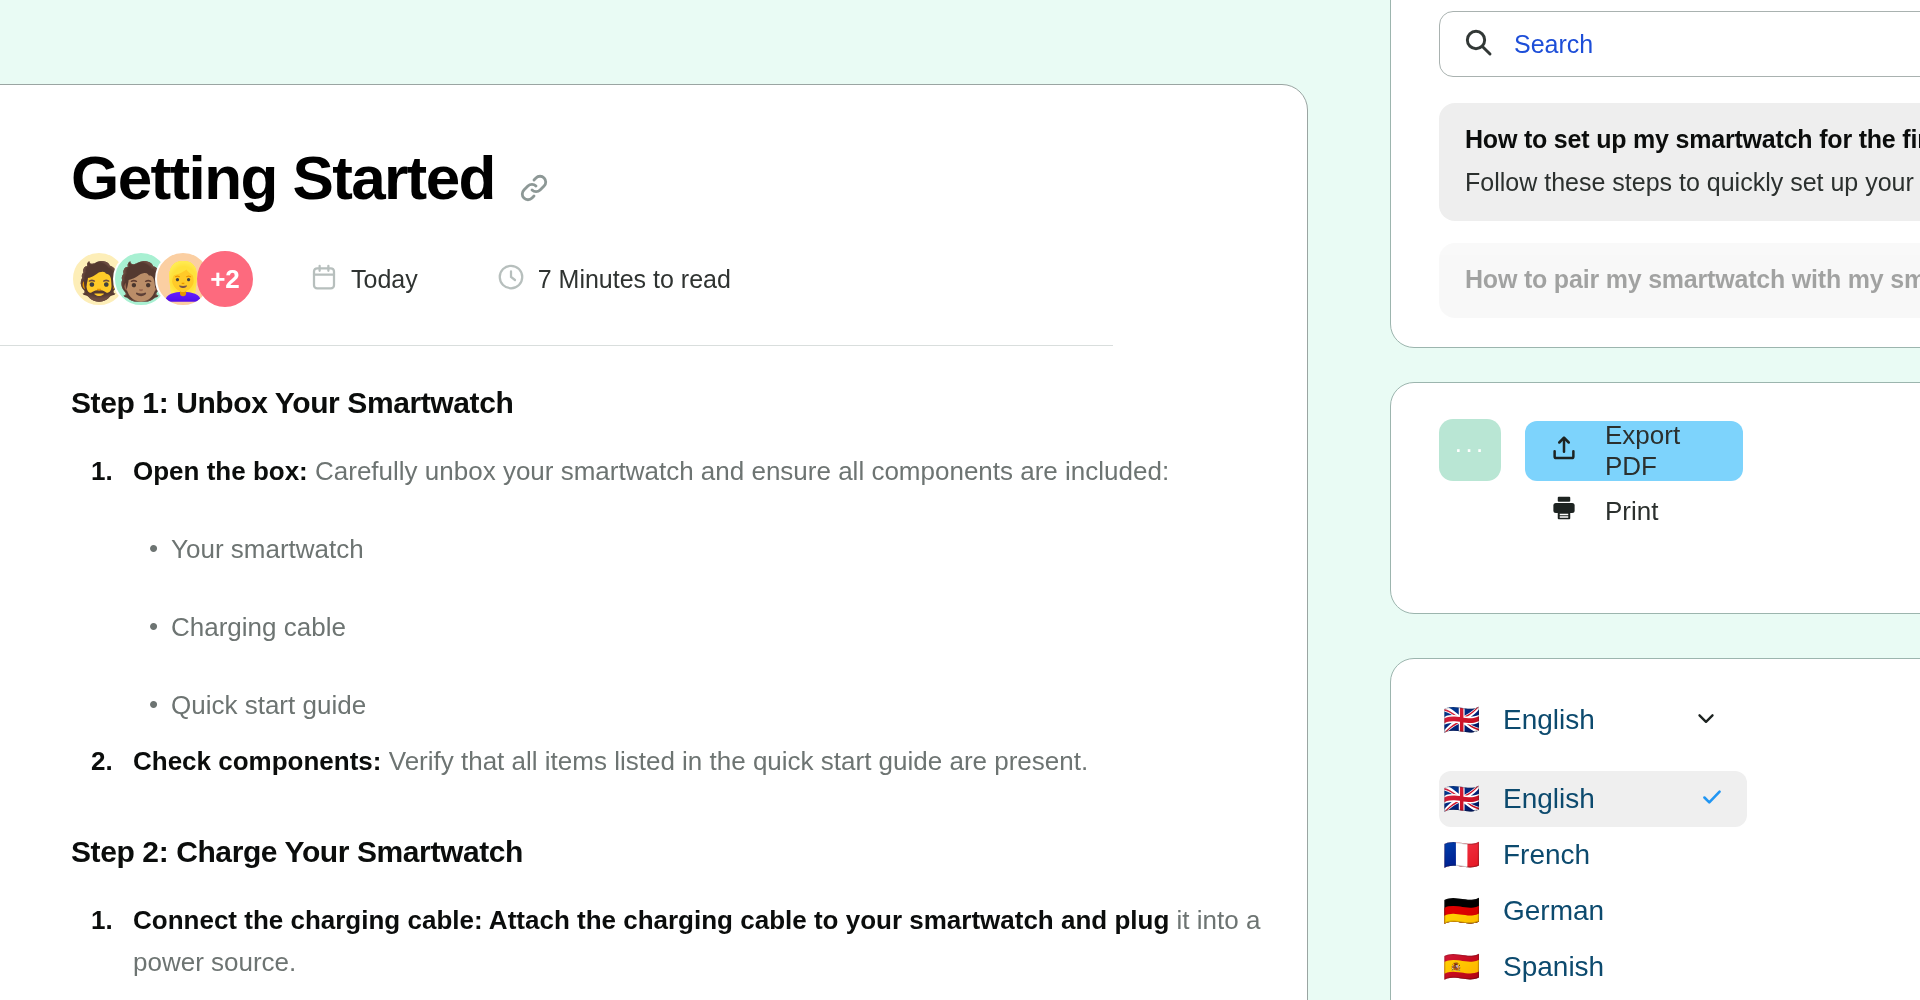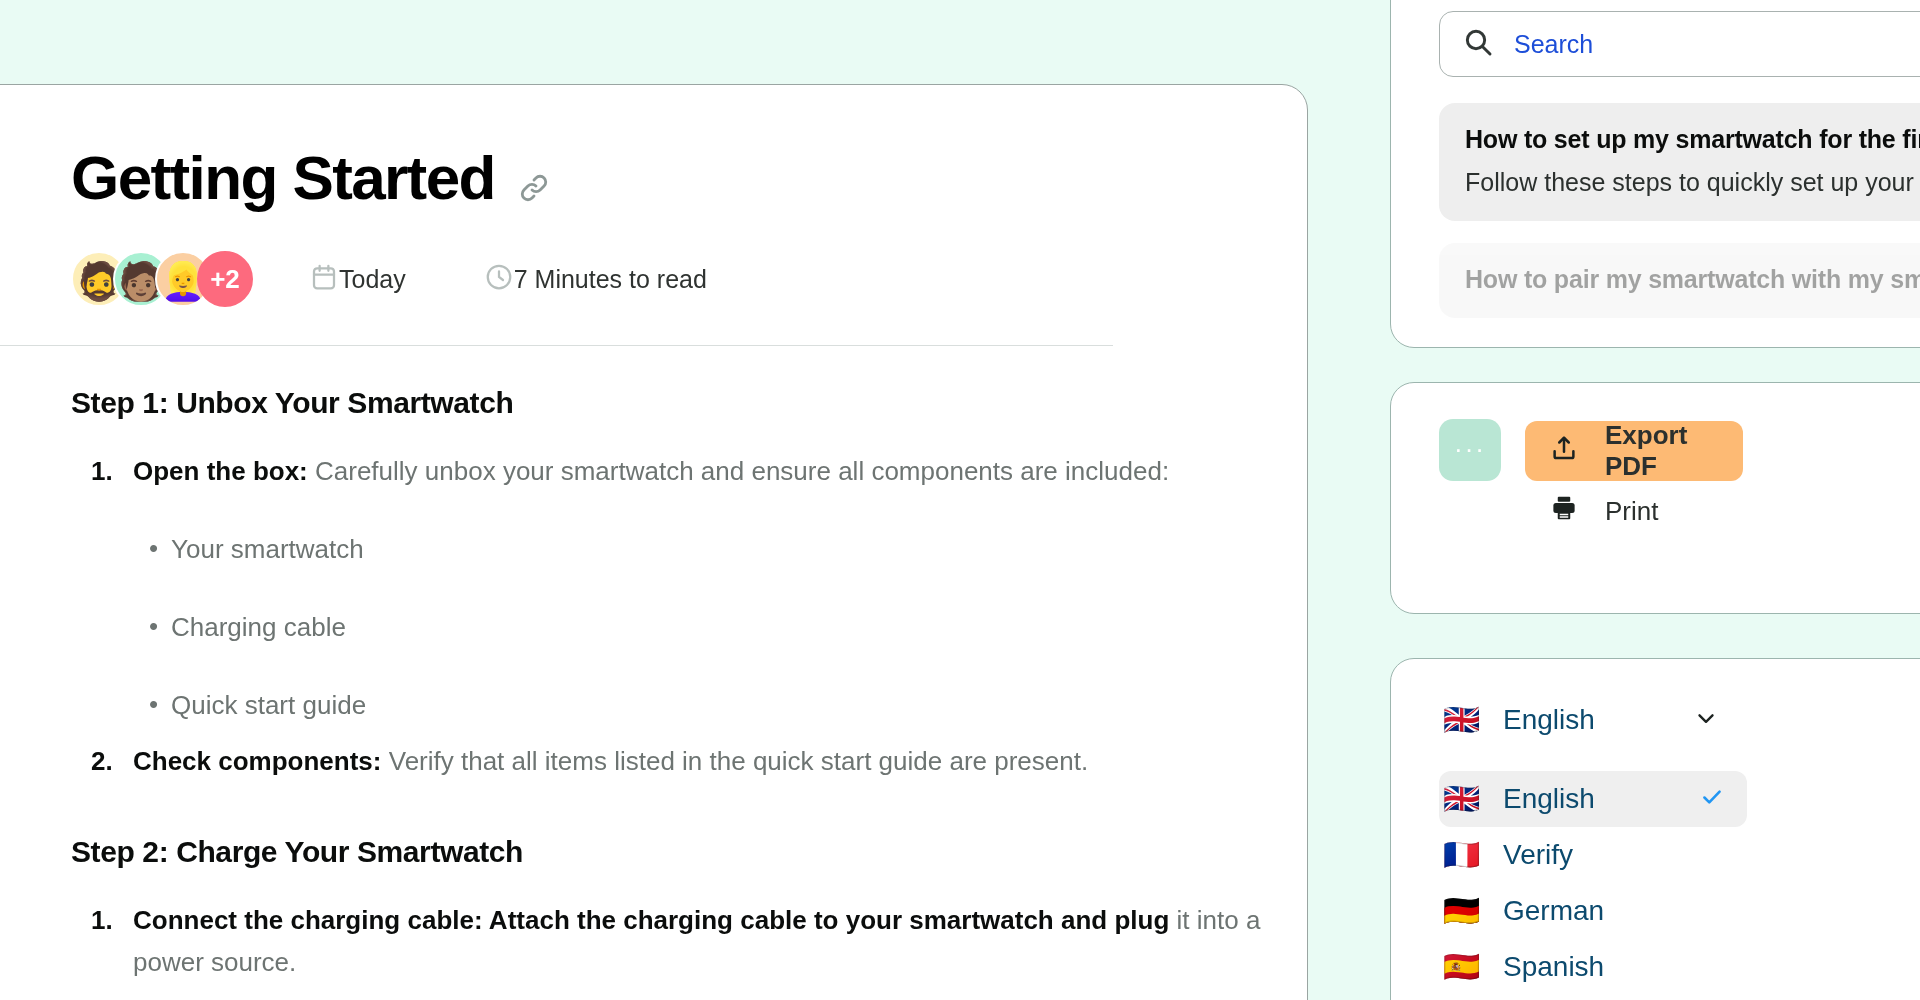--- a/index.html
+++ b/index.html
@@ -48,21 +48,21 @@
   .avatar span { display:block; transform: translateY(2px); }
   .avatar-more {
     width: 56px; height: 56px; border-radius: 50%;
     background: #fd6a7e;
     color: #ffffff;
     font-size: 26px; font-weight: 600;
     display: flex; align-items: center; justify-content: center;
     border: 2px solid #fd6a7e;
     position: relative; z-index: 5;
   }
-  .meta-item { display: flex; align-items: center; gap: 0; }
+  .meta-item { display: flex; align-items: center; gap: 12px; }
   .meta-item.date { margin-left: 56px; }
   .meta-item.read { margin-left: 78px; }
   .meta-text { font-size: 25px; color: #2f3331; }
   .meta-ico { color: #b7bfbd; display: block; }
 
   .divider {
     margin: 38px 0 0 -78px;
     width: 1120px; height: 1px; background: #d9dedd;
   }
 
@@ -150,21 +150,21 @@
     line-height: 0.3;
   }
   .menu { margin-top: 2px; }
   .menu-item {
     display: flex; align-items: center; gap: 26px;
     height: 60px; padding: 0 26px 0 24px;
     border-radius: 12px;
     font-size: 26px; color: #2b302e;
     width: 218px;
   }
-  .menu-item.active { background: #fdba74; font-weight: bold; }
+  .menu-item.active { background: #7dd3fc; }
   .menu-ico { color: #1d2321; display: block; flex: none; }
 
   
   .lang-current {
     display: flex; align-items: center;
     gap: 22px; padding-left: 4px; height: 54px;
     width: 280px;
   }
   .flag { font-size: 30px; line-height: 1; width: 38px; display:block;
           font-family: "DejaVu Sans", sans-serif; }
@@ -336,21 +336,21 @@
         <span class="flag">🇬🇧</span>
         <span class="lang-label">English</span>
         <span class="check">
           <svg width="26" height="26" viewBox="0 0 24 24" fill="none" stroke="currentColor" stroke-width="2.4" stroke-linecap="round" stroke-linejoin="round">
             <path d="M5 12.5l4.5 4.5L19 7"></path>
           </svg>
         </span>
       </div>
       <div class="lang-item">
         <span class="flag">🇫🇷</span>
-        <span class="lang-label">Verify</span>
+        <span class="lang-label">French</span>
       </div>
       <div class="lang-item">
         <span class="flag">🇩🇪</span>
         <span class="lang-label">German</span>
       </div>
       <div class="lang-item">
         <span class="flag">🇪🇸</span>
         <span class="lang-label">Spanish</span>
       </div>
     </div>

